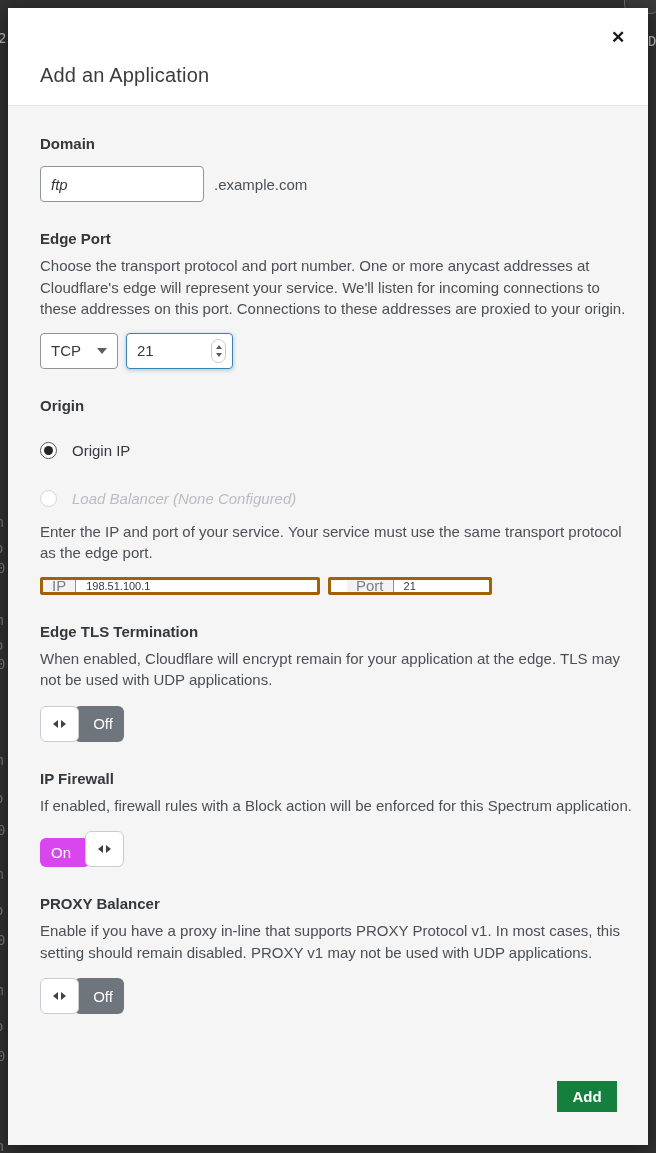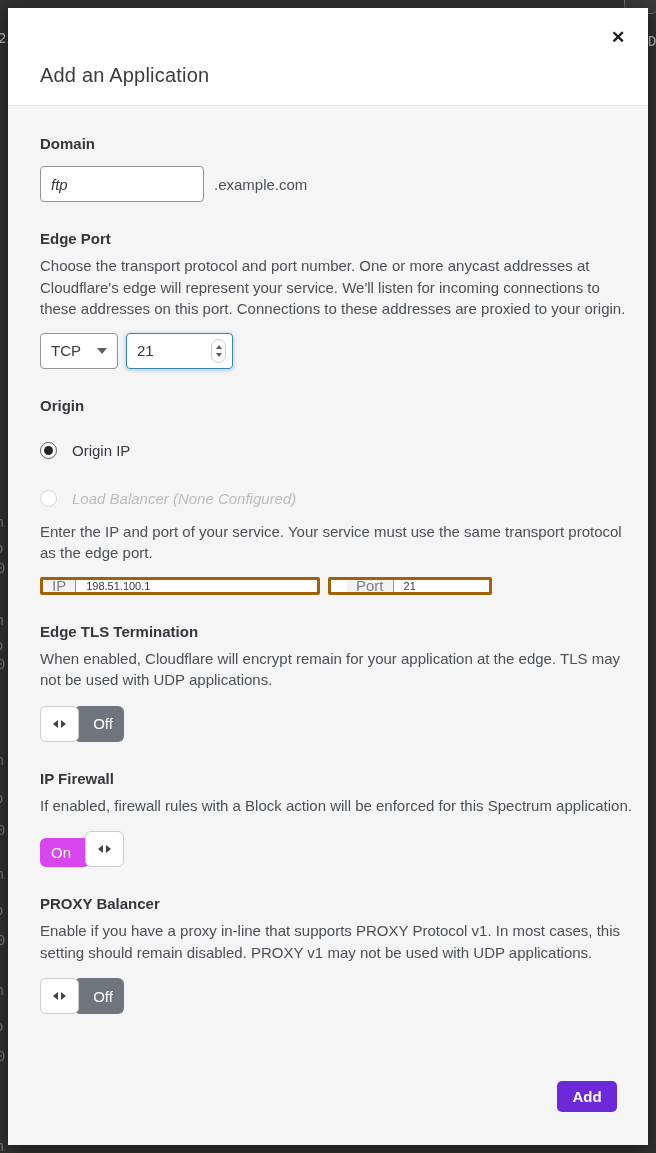--- a/index.html
+++ b/index.html
@@ -123,21 +123,21 @@
     border: 1px solid #c9ccd0; border-radius: 6px; display: flex;
     align-items: center; justify-content: center; gap: 3px;
   }
   .toggle.state-off .knob { left: 0; }
   .toggle.state-on  .knob { right: 0; }
   .arr-l { width: 0; height: 0; border-top: 4px solid transparent; border-bottom: 4px solid transparent; border-right: 5px solid #3f4246; }
   .arr-r { width: 0; height: 0; border-top: 4px solid transparent; border-bottom: 4px solid transparent; border-left: 5px solid #3f4246; }
 
   .add-btn {
     position: absolute; right: 31px; bottom: 33px; width: 60px; height: 31px;
-    background: #6d28d9; color: #fff; border: none; border-radius: 5px;
+    background: #15803d; color: #fff; border: none; border-radius: 0;
     font-size: 15px; font-weight: 700; cursor: pointer;
     font-family: "Liberation Sans", "DejaVu Sans", sans-serif;
   }
 </style>
 </head>
 <body>
 
 <div class="stage">
   <div id="bg-noise">
       <span class="bg-ch light" style="left: -2px; top: 30px;">2</span>

